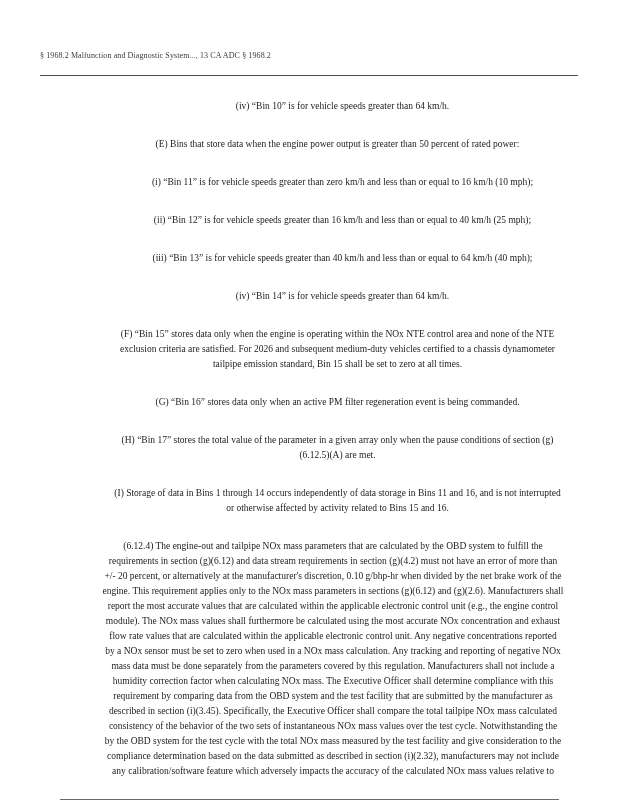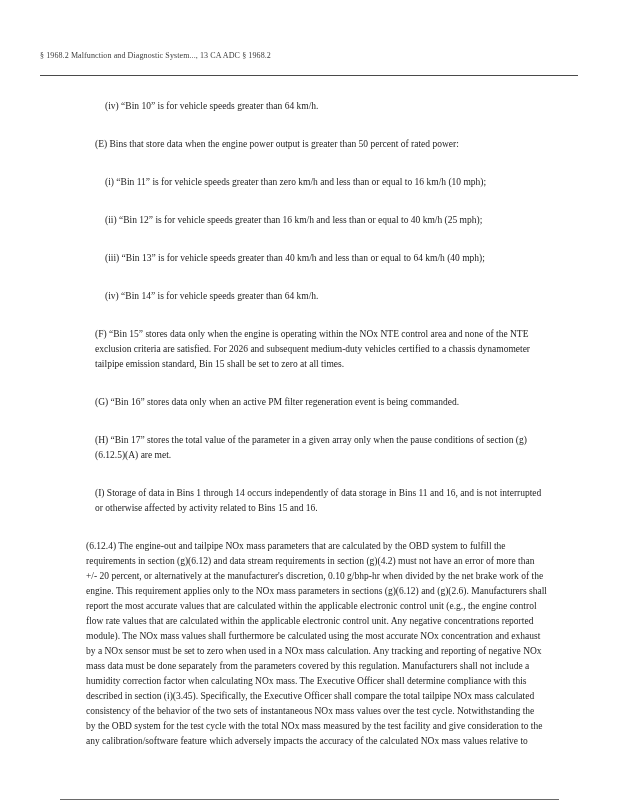--- a/index.html
+++ b/index.html
@@ -37,21 +37,21 @@
     right: 0;
   }
   .para {
     margin: 0 38px 23px 86px;
     font-size: 9.5px;
     line-height: 15px;
     color: #1c1c1c;
   }
   .para.indent-2 { margin-left: 95px; }
   .para.indent-3 { margin-left: 105px; }
-  .line { white-space: nowrap; }
+  .line { white-space: nowrap; text-align: center; }
   .footer-rule {
     position: absolute;
     top: 760px;
     left: 60px;
     width: 499px;
     height: 1px;
     background: #6a6a6a;
   }
   .footer-copyright {
     position: absolute;
@@ -115,28 +115,30 @@
       <div class="para indent-2">
         <div class="line">(I) Storage of data in Bins 1 through 14 occurs independently of data storage in Bins 11 and 16, and is not interrupted</div>
         <div class="line">or otherwise affected by activity related to Bins 15 and 16.</div>
       </div>
       <div class="para indent-1">
         <div class="line">(6.12.4) The engine-out and tailpipe NOx mass parameters that are calculated by the OBD system to fulfill the</div>
         <div class="line">requirements in section (g)(6.12) and data stream requirements in section (g)(4.2) must not have an error of more than</div>
         <div class="line">+/- 20 percent, or alternatively at the manufacturer's discretion, 0.10 g/bhp-hr when divided by the net brake work of the</div>
         <div class="line">engine. This requirement applies only to the NOx mass parameters in sections (g)(6.12) and (g)(2.6). Manufacturers shall</div>
         <div class="line">report the most accurate values that are calculated within the applicable electronic control unit (e.g., the engine control</div>
+        <div class="line">module). The NOx mass values shall furthermore be calculated using the most accurate NOx concentration and exhaust</div>
         <div class="line">flow rate values that are calculated within the applicable electronic control unit.  Any negative concentrations reported</div>
-        <div class="line">module). The NOx mass values shall furthermore be calculated using the most accurate NOx concentration and exhaust</div>
         <div class="line">by a NOx sensor must be set to zero when used in a NOx mass calculation. Any tracking and reporting of negative NOx</div>
         <div class="line">mass data must be done separately from the parameters covered by this regulation. Manufacturers shall not include a</div>
         <div class="line">humidity correction factor when calculating NOx mass. The Executive Officer shall determine compliance with this</div>
+        <div class="line">requirement by comparing data from the OBD system and the test facility that are submitted by the manufacturer as</div>
         <div class="line">described in section (i)(3.45). Specifically, the Executive Officer shall compare the total tailpipe NOx mass calculated</div>
         <div class="line">consistency of the behavior of the two sets of instantaneous NOx mass values over the test cycle. Notwithstanding the</div>
         <div class="line">by the OBD system for the test cycle with the total NOx mass measured by the test facility and give consideration to the</div>
+        <div class="line">compliance determination based on the data submitted as described in section (i)(2.32), manufacturers may not include</div>
         <div class="line">any calibration/software feature which adversely impacts the accuracy of the calculated NOx mass values relative to</div>
       </div>
     </div>
 
   <div class="footer-rule"></div>
 
   <div class="footer-copyright">© 2024 Thomson Reuters. No claim to original U.S. Government Works.</div>
 
   <div class="footer-pagenum">240</div>
 

